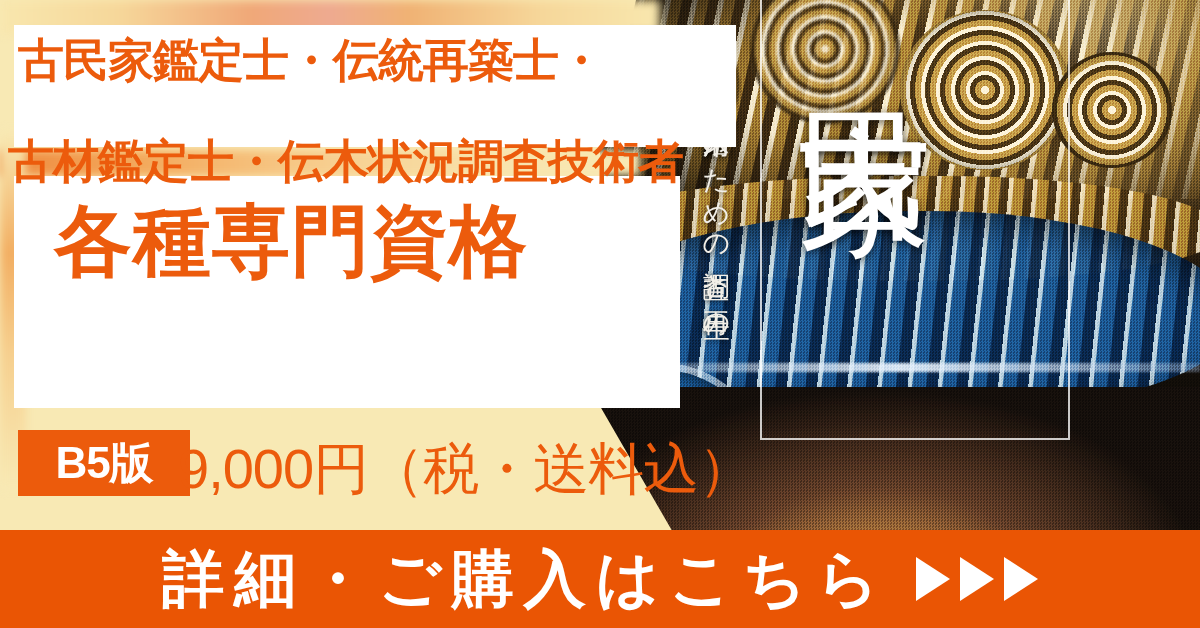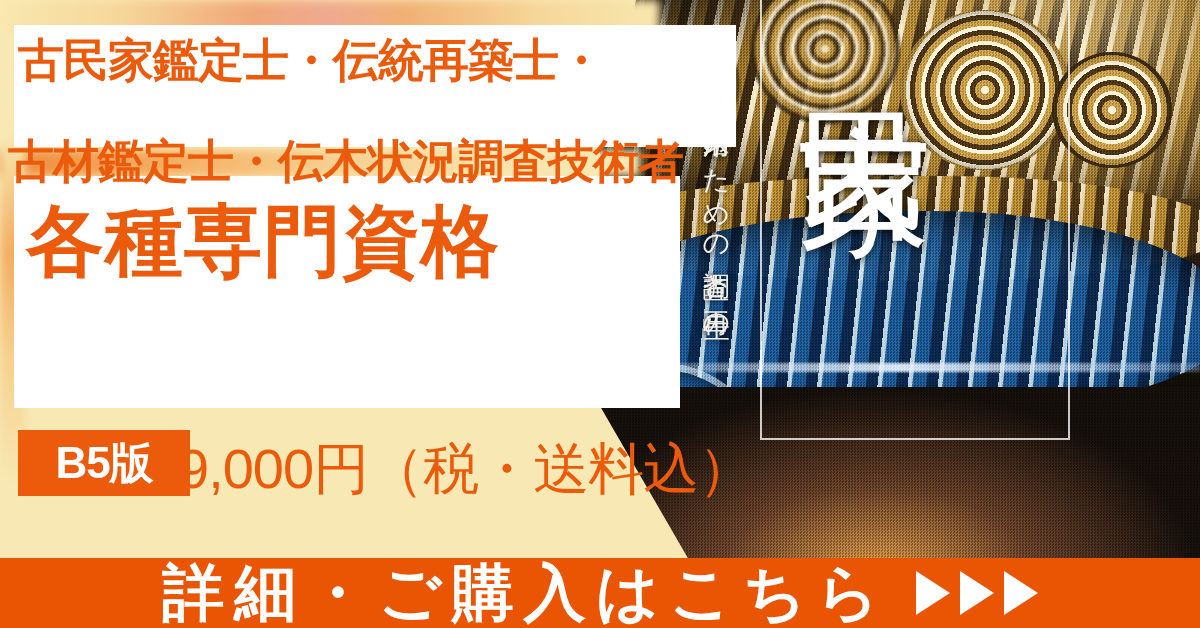--- a/index.html
+++ b/index.html
@@ -145,39 +145,39 @@
 
   .line-1,.line-2{
     position:absolute;color:#ec5b0c;font-weight:700;white-space:nowrap;
     font-size:46px;letter-spacing:-1px;text-align:right;
   }
   .line-1{left:18px;top:30px;}
   .line-2{left:8px;top:85px;margin-top:46px;}
 
   .big-1,.big-2{
     position:absolute;color:#ec5b0c;font-weight:700;white-space:nowrap;
-    font-size:78px;letter-spacing:1px;
+    font-size:78px;letter-spacing:1px;margin-left:28px;
   }
   .big-1{left:26px;top:190px;}
   .big-2{left:176px;top:288px;}
 
   
   .badge{
     position:absolute;left:18px;top:430px;width:172px;height:66px;background:#ec5b0c;
     display:flex;align-items:center;justify-content:center;
     color:#fff;font-weight:700;font-size:44px;letter-spacing:-1px;
   }
   .price{
     position:absolute;left:178px;top:432px;color:#ec5b0c;font-weight:400;
     font-size:56px;white-space:nowrap;letter-spacing:-1px;
   }
 
   
   .cta{
-    position:absolute;left:0;bottom:0;width:1200px;height:70px;background:#ea5504;
+    position:absolute;left:0;bottom:0;width:1200px;height:98px;background:#ea5504;
     display:flex;align-items:center;justify-content:center;gap:26px;
   }
   .cta-text{
     color:#fff;font-weight:700;font-size:62px;letter-spacing:10px;white-space:nowrap;
   }
   .arrows{display:flex;gap:10px;align-items:center;}
   .arrows i{
     display:block;width:0;height:0;
     border-left:34px solid #fff;border-top:22px solid transparent;border-bottom:22px solid transparent;
   }

